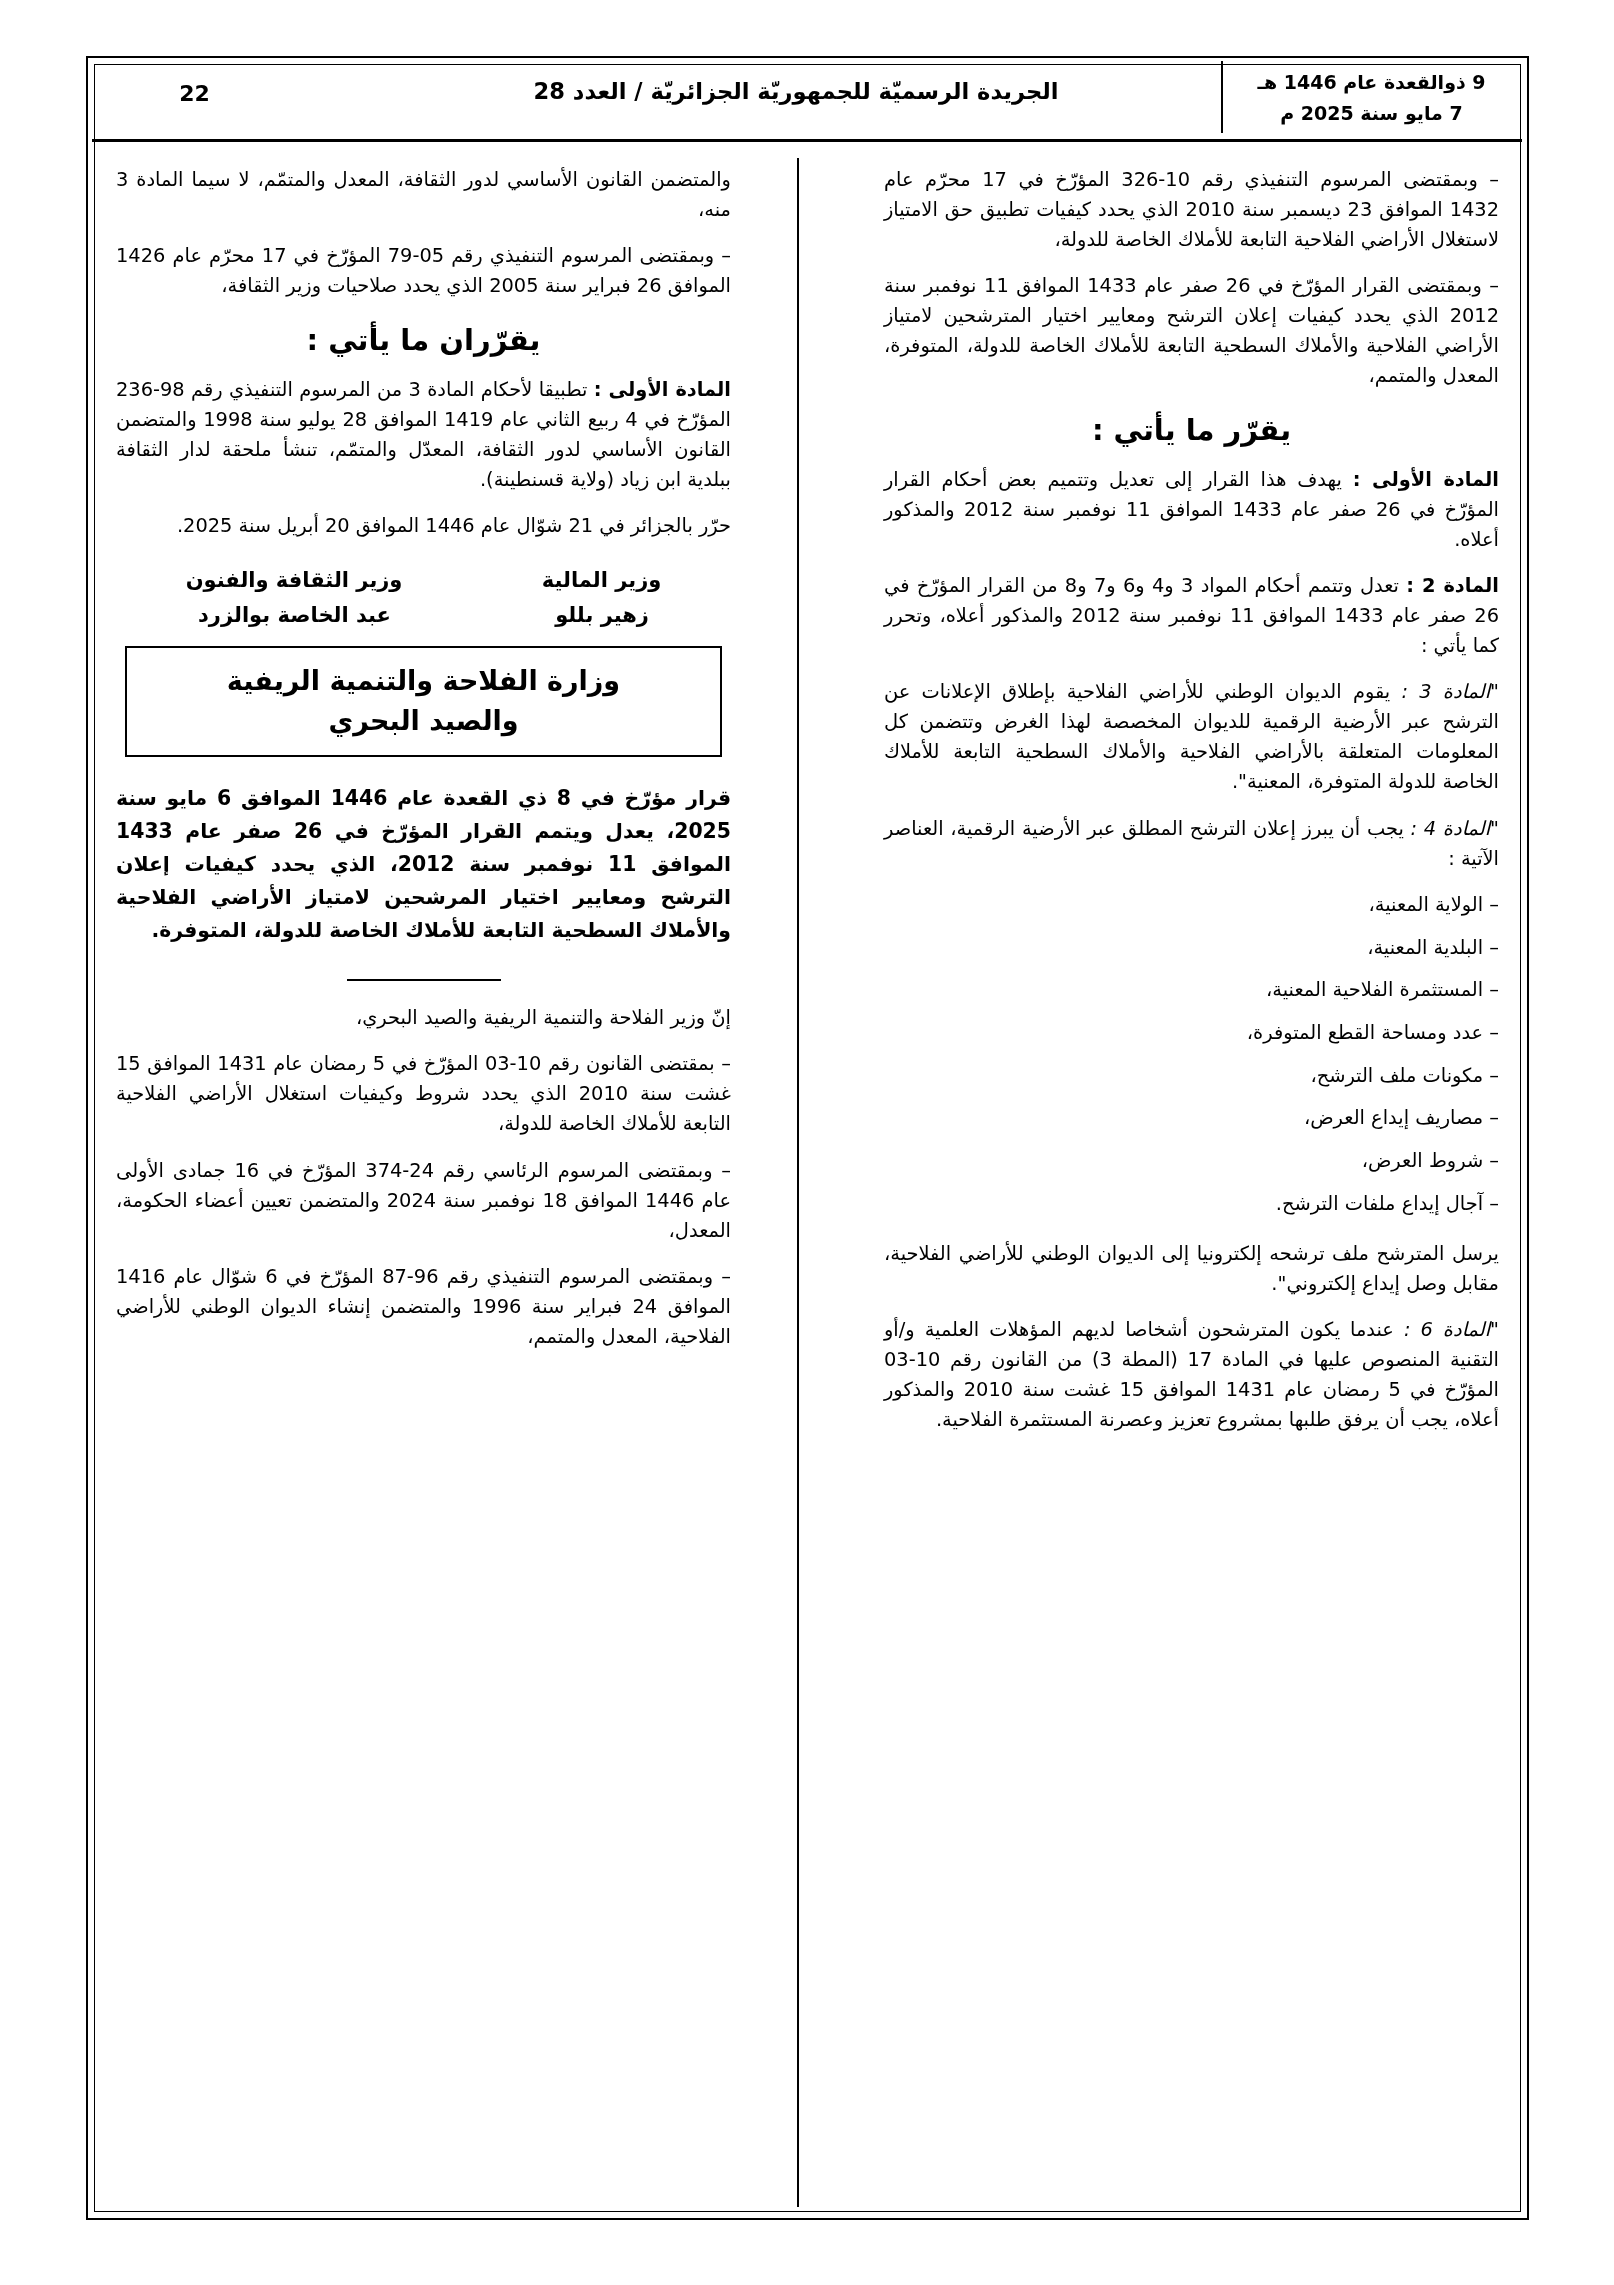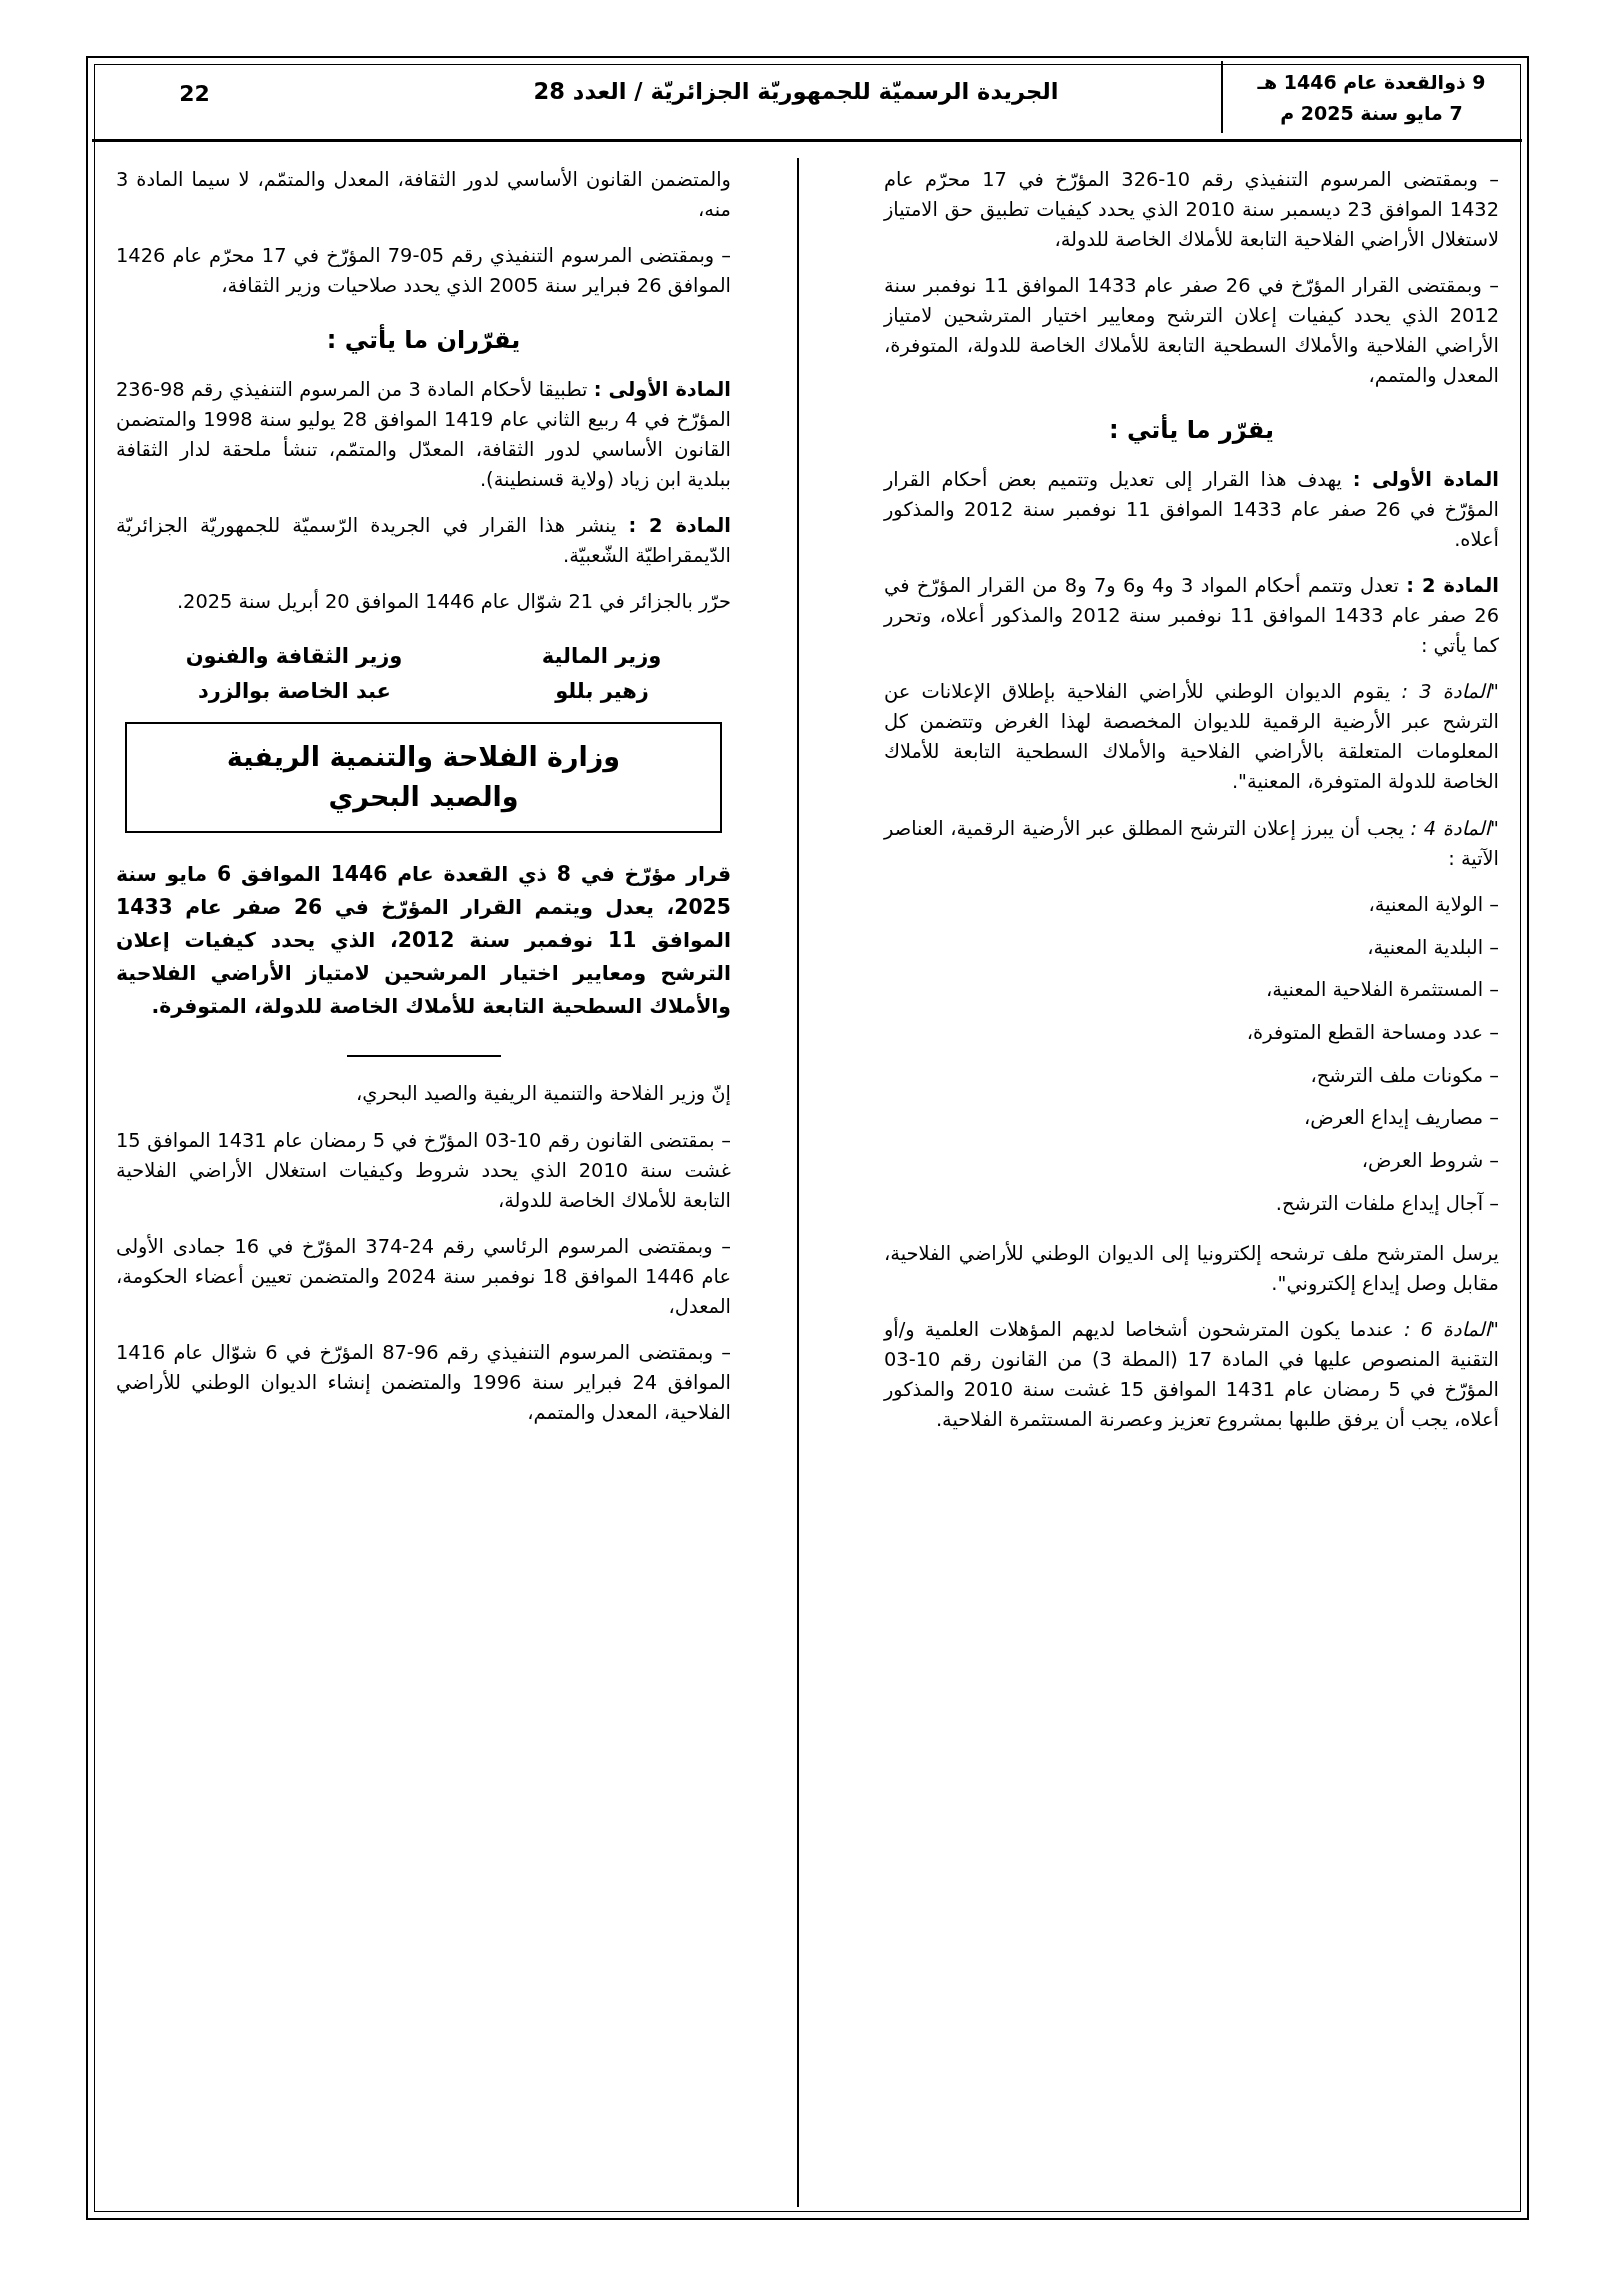--- a/index.html
+++ b/index.html
@@ -115,21 +115,21 @@
   }
 
   p {
     margin: 0 0 16.3px 0;
     text-align: justify;
   }
   .art-head { font-weight: bold; }
   .italic { font-style: italic; }
 
   h3.section-title {
-    font-size: 24px;
+    font-size: 29px;
     font-weight: bold;
     text-align: center;
     margin: 23.5px 0 20px 0;
   }
 
   
   .ministry-box {
     border: 2.7px solid #000;
     margin: 16px 9px 25px 9px;
     padding: 12.7px 9px 14.5px 9px;
@@ -243,23 +243,20 @@
 
     <p>والمتضمن القانون الأساسي لدور الثقافة، المعدل والمتمّم، لا سيما المادة 3 منه،</p>
     <p>– وبمقتضى المرسوم التنفيذي رقم 05-79 المؤرّخ في 17 محرّم عام 1426 الموافق 26 فبراير سنة 2005 الذي يحدد صلاحيات وزير الثقافة،</p>
 
     <h3 class="section-title">يقرّران ما يأتي :</h3>
 
     <p>
       <span class="art-head">المادة الأولى :</span><span> تطبيقا لأحكام المادة 3 من المرسوم التنفيذي رقم 98-236 المؤرّخ في 4 ربيع الثاني عام 1419 الموافق 28 يوليو سنة 1998 والمتضمن القانون الأساسي لدور الثقافة، المعدّل والمتمّم، تنشأ ملحقة لدار الثقافة ببلدية ابن زياد (ولاية قسنطينة).</span>
     </p>
 
-    <p>
-      <span class="art-head">المادة 2 :</span><span> ينشر هذا القرار في الجريدة الرّسميّة للجمهوريّة الجزائريّة الدّيمقراطيّة الشّعبيّة.</span>
-    </p>
 
     <p>حرّر بالجزائر في 21 شوّال عام 1446 الموافق 20 أبريل سنة 2025.</p>
 
     <div class="sig">
       <span>وزير المالية</span>
       <span>وزير الثقافة والفنون</span>
     </div>
     <div class="sig-name">
       <span>زهير بللو</span>
       <span>عبد الخاصة بوالزرد</span>

